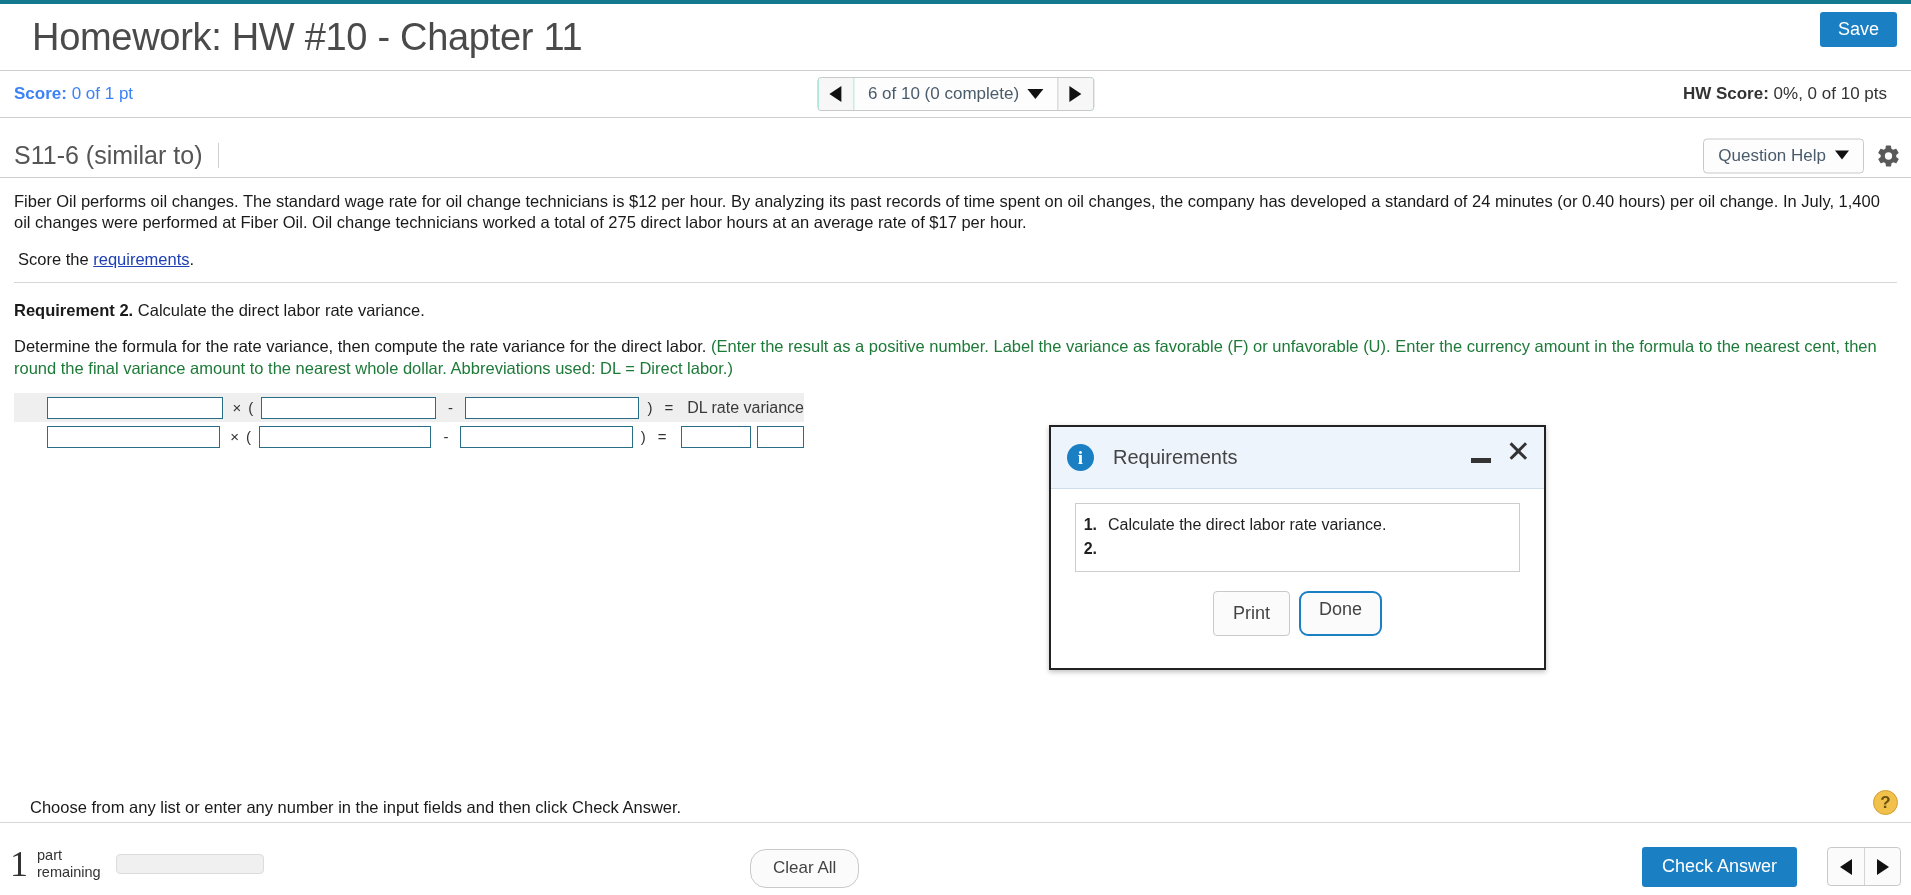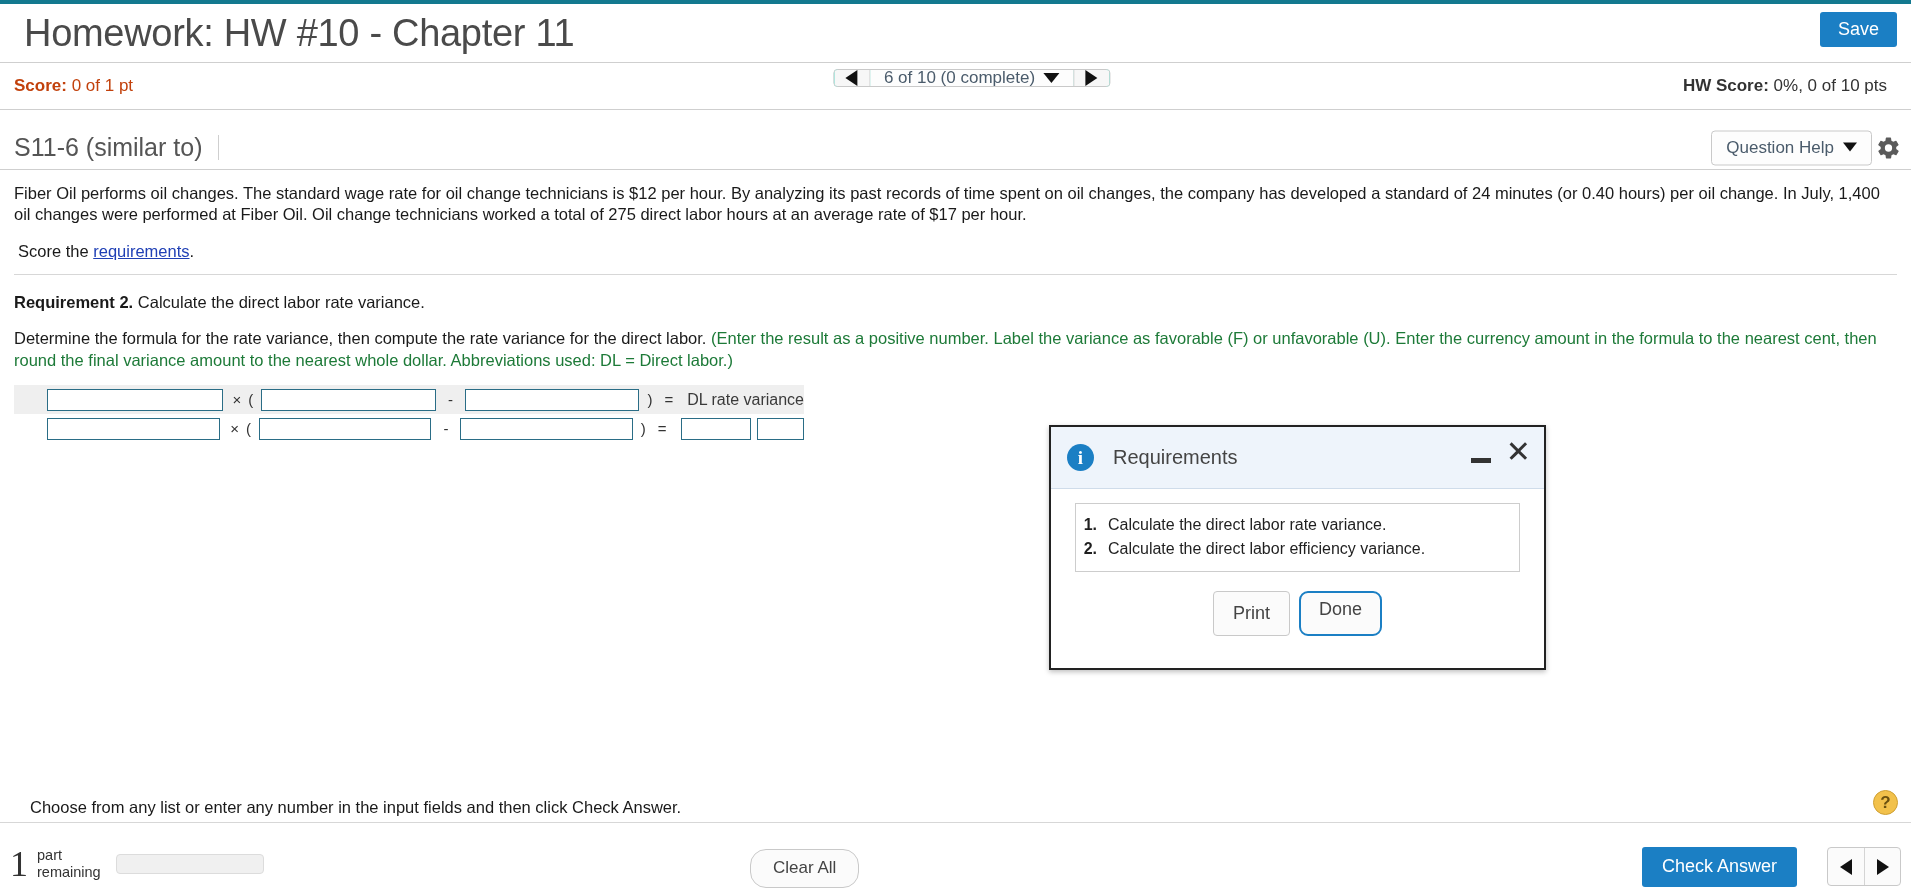--- a/index.html
+++ b/index.html
@@ -12,22 +12,22 @@
     overflow: hidden;
   }
   #app { position: relative; width: 1911px; height: 895px; background:#fff; }
 
   
   .top-rule { height: 4px; background: #13798f; width: 100%; }
 
   
   .title-bar {
     position: relative;
-    height: 59px;
-    padding: 0 24px;
+    height: 67px;
+    padding: 0 32px;
     display: flex; align-items: center;
     border-bottom: 1px solid #cfcfcf;
   }
   .page-title {
     font-size: 38px;
     font-weight: 400;
     color: #4a4a4a;
     letter-spacing: -0.3px;
     line-height: 1;
     white-space: nowrap;
@@ -46,38 +46,37 @@
   }
 
   
   .score-bar {
     position: relative;
     height: 47px;
     display: flex; align-items: center;
     border-bottom: 1px solid #cfcfcf;
     padding: 0 14px;
   }
-  .score-left { font-size: 17px; color: #c2410c; white-space: nowrap; }
+  .score-left { font-size: 17px; color: #3b82f6; white-space: nowrap; }
   .score-left b { font-weight: bold; }
   .score-right {
     position: absolute; right: 24px; top: 50%; transform: translateY(-50%);
     font-size: 17px; color: #333; white-space: nowrap;
   }
   .score-right b { font-weight: bold; }
 
   .qnav {
     position: absolute; left: 50%; transform: translateX(-50%);
     top: 6px;
     display: flex; align-items: stretch;
     border: 1px solid #c9c9c9;
     border-radius: 4px;
     background: #5eead4;
-    height: 18px;
+    height: 34px;
     overflow: hidden;
-    margin-left: 16px;
   }
   .qnav-arrow {
     width: 36px;
     display: flex; align-items: center; justify-content: center;
     background: #f7f7f7;
     cursor: pointer;
     font-size: 15px; color: #111;
   }
   .qnav-arrow.left { border-right: 1px solid #d5d5d5; }
   .qnav-arrow.right { border-left: 1px solid #d5d5d5; }
@@ -119,21 +118,21 @@
   }
   .qid-text {
     font-size: 25px; color: #555;
     padding-right: 16px;
     border-right: 1px solid #cfcfcf;
     line-height: 1;
     white-space: nowrap;
   }
   .qid-right {
     position: absolute; right: 10px; top: 50%; transform: translateY(-50%);
-    display: flex; align-items: center; gap: 4px;
+    display: flex; align-items: center; gap: 12px;
   }
   .qhelp-btn {
     display: flex; align-items: center; gap: 9px;
     border: 1px solid #c9c9c9;
     border-radius: 4px;
     background: #fdfdfd;
     padding: 6px 14px 7px;
     font-size: 17px; color: #4a5b6b;
     cursor: pointer;
     white-space: nowrap;
@@ -445,21 +444,20 @@
     </div>
     <div class="dlg-body">
       <div class="req-box">
         <ul class="req-list">
           <li>
             <span class="req-num">1.</span>
             <span>Calculate the direct labor rate variance.</span>
           </li>
           <li>
             <span class="req-num">2.</span>
-            <span>Calculate the direct labor efficiency variance.</span>
           </li>
         </ul>
       </div>
       <div class="dlg-btns">
         <button class="dlg-btn">Print</button>
         <button class="dlg-btn primary">Done</button>
       </div>
     </div>
   </div>
 

